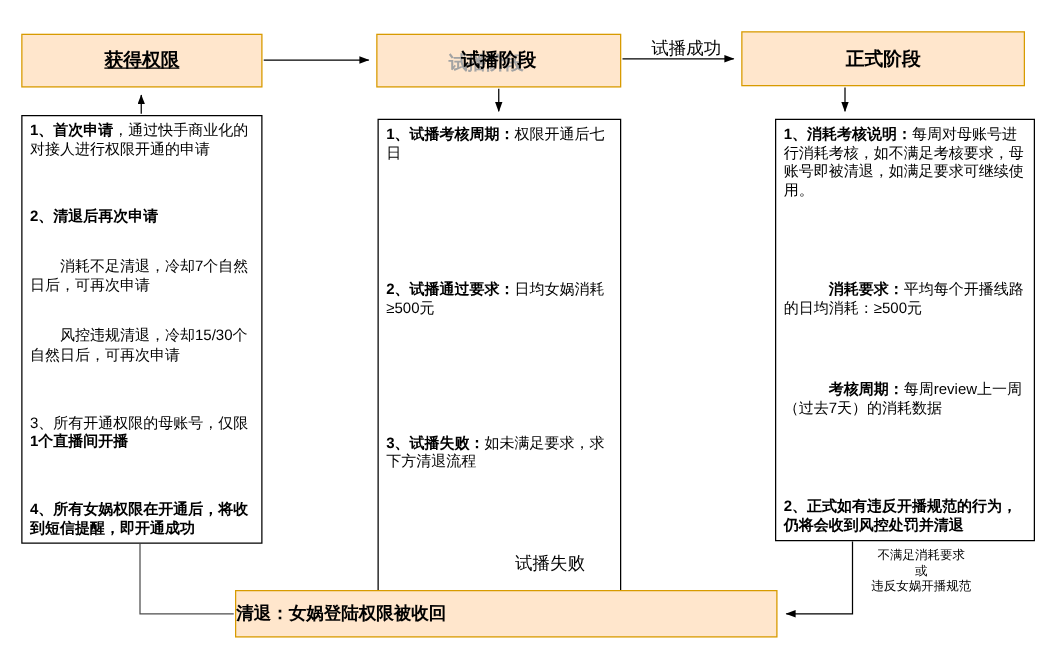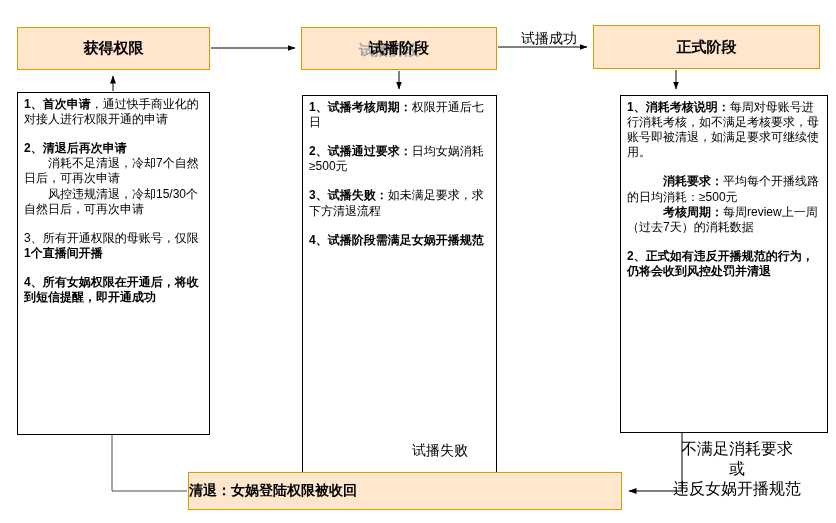--- a/index.html
+++ b/index.html
@@ -15,35 +15,35 @@
     font-size:15px;font-weight:bold;box-sizing:border-box;
   }
   .stage-title{position:relative;display:inline-block;}
   .ghost{
     position:absolute;left:-10px;top:2px;color:#a3a3a3;font-weight:bold;
     white-space:nowrap;z-index:0;
   }
   .stage-title .main{position:relative;z-index:1;}
   .detail-box{
     position:absolute;z-index:2;background:#fff;border:1px solid #000000;
-    box-sizing:border-box;display:flex;flex-direction:column;justify-content:flex-start;
+    box-sizing:border-box;display:flex;flex-direction:column;justify-content:space-between;
     padding:4px 6px;font-size:12px;line-height:1.26;text-align:left;
   }
   .detail-box p{margin:0;}
   .detail-box p.gap{margin-top:14px;}
   .ind2{text-indent:2em;}
   .ind3{text-indent:3em;}
   .end-box{
     position:absolute;z-index:2;background:var(--box-fill,#FFE6CC);
     border:1px solid var(--box-border,#D79B00);
     display:flex;align-items:center;
     font-size:14px;font-weight:bold;box-sizing:border-box;
   }
   .edge-label{position:absolute;z-index:3;font-size:14px;white-space:nowrap;}
-  .edge-label-multi{position:absolute;z-index:3;font-size:16px;text-align:center;width:160px;line-height:1.25;}
+  .edge-label-multi{position:absolute;z-index:3;font-size:10px;text-align:center;width:160px;line-height:1.25;}
   b{font-weight:bold;}
 </style>
 </head>
 <body>
 
 <div class="canvas">
 
   <svg class="connectors" width="836" height="523">
     <defs>
       <marker id="ah" markerWidth="9" markerHeight="8" refX="7.5" refY="3" orient="auto" markerUnits="userSpaceOnUse">
@@ -61,21 +61,21 @@
 
     <line x1="676" y1="70" x2="676" y2="89" stroke="#000" stroke-width="1" marker-end="url(#ah)"></line>
 
     <line x1="399" y1="435" x2="399" y2="466" stroke="#000" stroke-width="1" marker-end="url(#ah)"></line>
 
     <polyline points="682,433 682,491 629,491" fill="none" stroke="#000" stroke-width="1" marker-end="url(#ah)"></polyline>
 
     <polyline points="112,435 112,491 187,491" fill="none" stroke="#4d4d4d" stroke-width="1"></polyline>
   </svg>
 
-  <div class="stage-box" style="left:17px;top:27px;width:193px;height:43px;">
+  <div class="stage-box" style="left:17px;top:27px;width:193px;height:43px;text-decoration:underline;">
     <span>获得权限</span>
   </div>
 
   <div class="stage-box" style="left:301px;top:27px;width:196px;height:43px;">
     <span class="stage-title">
       <span class="ghost">试播阶段</span>
       <span class="main">试播阶段</span>
     </span>
   </div>
 

